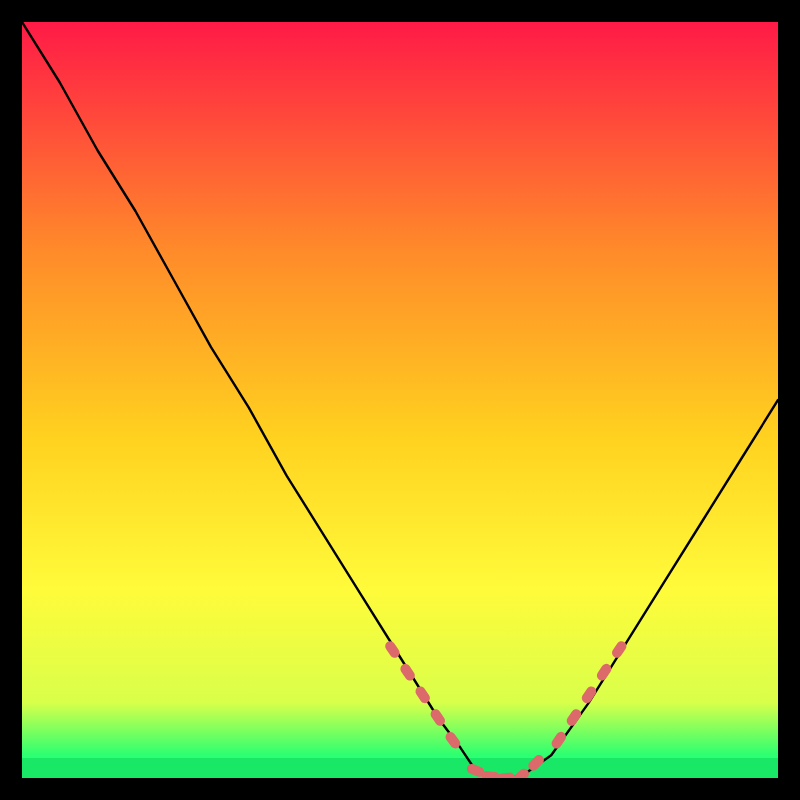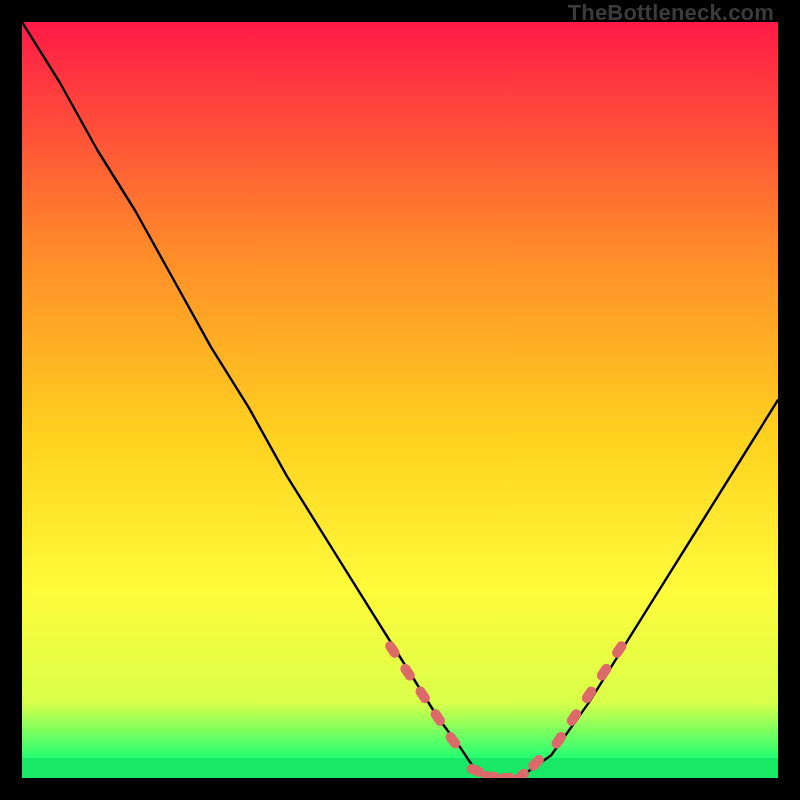--- a/index.html
+++ b/index.html
@@ -78,14 +78,13 @@
           <rect x="490.0" y="749.5" width="18" height="10" rx="5" ry="5" fill="#dd6a6a" transform="rotate(-42.0 499.0 754.5)"></rect>
           <rect x="505.1" y="735.9" width="18" height="10" rx="5" ry="5" fill="#dd6a6a" transform="rotate(-45.0 514.1 740.9)"></rect>
           <rect x="527.8" y="713.2" width="18" height="10" rx="5" ry="5" fill="#dd6a6a" transform="rotate(-56.3 536.8 718.2)"></rect>
           <rect x="542.9" y="690.5" width="18" height="10" rx="5" ry="5" fill="#dd6a6a" transform="rotate(-56.3 551.9 695.5)"></rect>
           <rect x="558.0" y="667.8" width="18" height="10" rx="5" ry="5" fill="#dd6a6a" transform="rotate(-56.3 567.0 672.8)"></rect>
           <rect x="573.1" y="645.2" width="18" height="10" rx="5" ry="5" fill="#dd6a6a" transform="rotate(-56.3 582.1 650.2)"></rect>
           <rect x="588.2" y="622.5" width="18" height="10" rx="5" ry="5" fill="#dd6a6a" transform="rotate(123.7 597.2 627.5)"></rect>
         </g>
     </svg>
   </div>
-  <div class="watermark">TheBottleneck.com</div>
 </div>
 
 </body></html>

